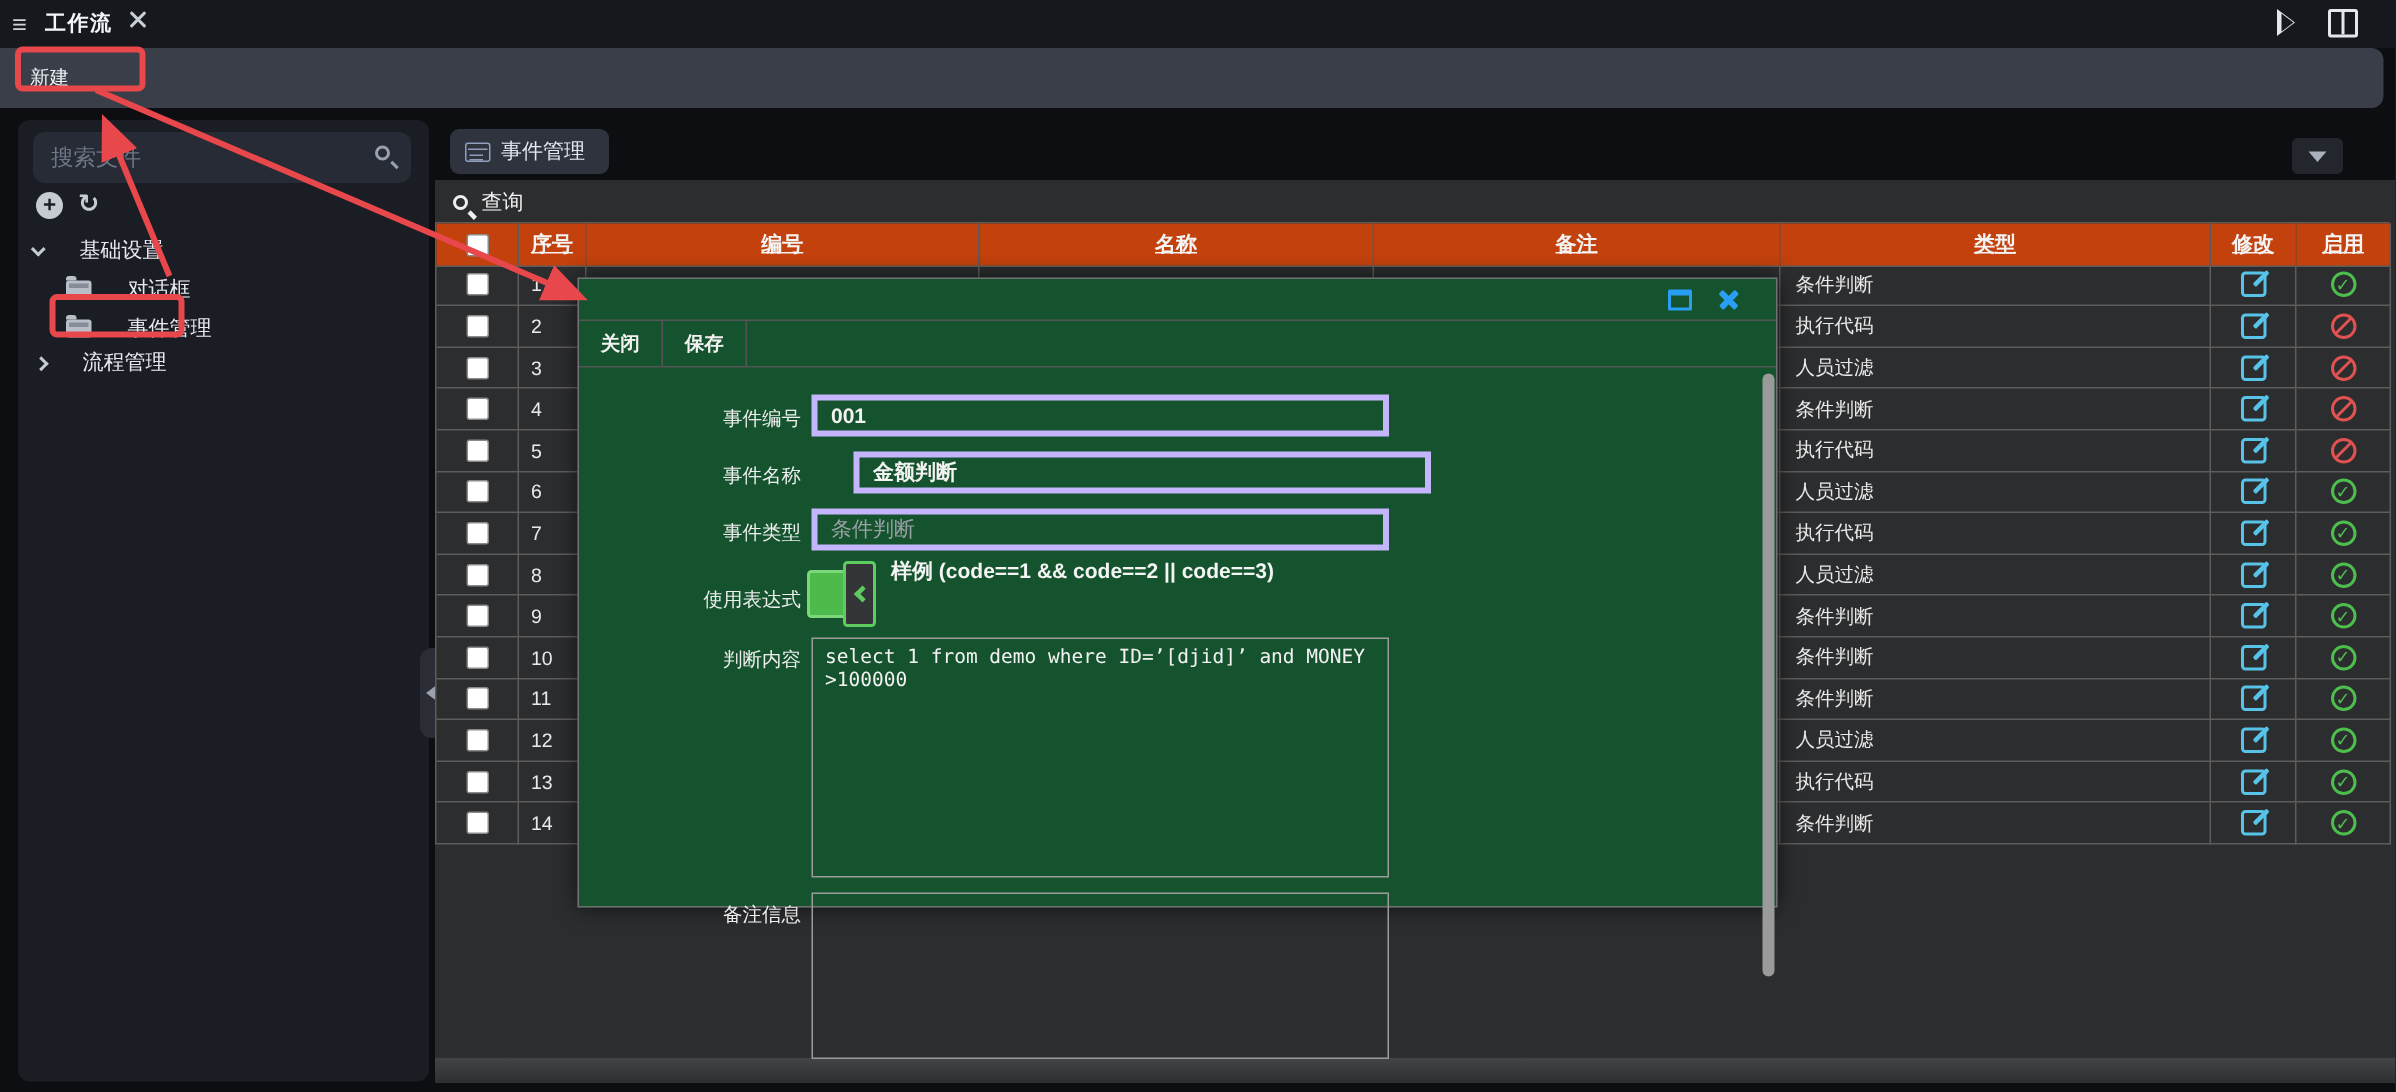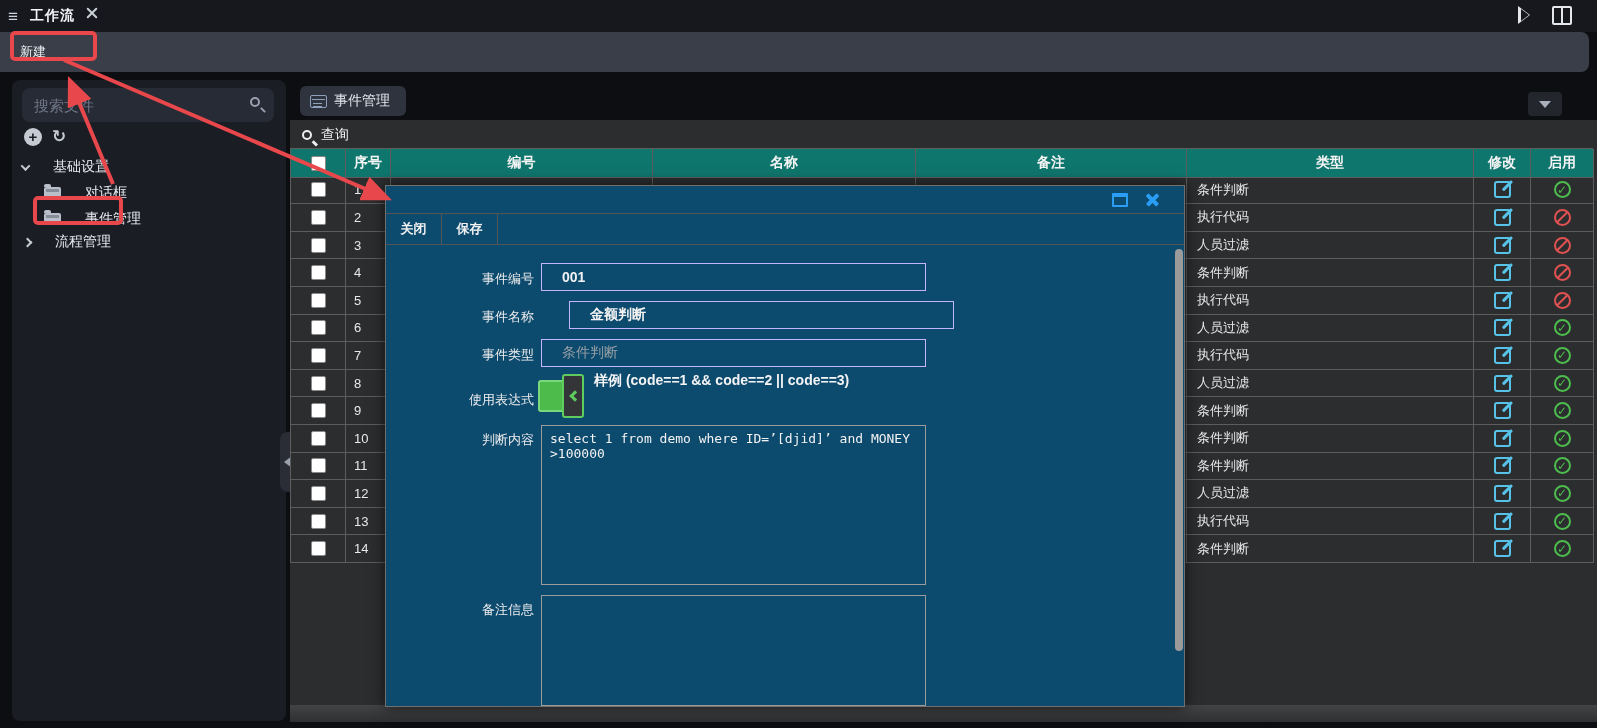--- a/index.html
+++ b/index.html
@@ -55,43 +55,43 @@
   .tri-down { width:0; height:0; border-top:7px solid #aab1bd; border-left:6px solid transparent; border-right:6px solid transparent; }
 
   .main-content { left:290px; top:120px; width:1307px; height:585px; background:#2c2d2f; }
   .query-bar { left:302px; top:126px; display:flex; align-items:center; gap:9px; font-size:14px; color:#f2f2f2; }
   .query-mag { position:relative; width:10px; height:10px; border:2.5px solid #eceef1; border-radius:50%; display:inline-block; }
   .query-mag::after { content:""; position:absolute; width:6px; height:2.5px; background:#eceef1; transform:rotate(45deg); left:8px; top:10px; }
 
   
   .etable { left:290px; top:148px; width:1303px; display:grid; grid-template-columns:55px 45px 262px 263px 271px 287px 57px 63px; grid-auto-rows:27.6px; border-left:1px solid #5d5d5d; border-top:1px solid #5d5d5d; background:#2c2d2f; }
   .cell { border-right:1px solid #5d5d5d; border-bottom:1px solid #5d5d5d; display:flex; align-items:center; justify-content:center; font-size:13px; color:#e9e9e9; overflow:hidden; }
-  .hcell { background:#0f766e; font-weight:bold; font-size:14px; color:#f4f4f4; height:29px; }
+  .hcell { background:#c2410c; font-weight:bold; font-size:14px; color:#f4f4f4; height:29px;text-decoration:underline; }
   .cell-left { justify-content:flex-start; padding-left:8px; }
   .type-left { justify-content:flex-start; padding-left:10px; }
   .checkbox { width:15px; height:15px; background:#ffffff; border:1px solid #8a8a8a; border-radius:2px; }
   .edit-icon { width:17px; height:17px; border:2px solid #58c3e8; border-radius:3px; position:relative; }
   .edit-icon::after { content:""; position:absolute; width:2.5px; height:13px; background:#58c3e8; border-radius:1px; transform:rotate(45deg); top:-4px; right:0px; }
   .st { width:17px; height:17px; border-radius:50%; position:relative; }
   .st-on { border:2px solid #4dbd4d; color:#4dbd4d; font-size:12px; font-weight:bold; display:flex; align-items:center; justify-content:center; }
   .st-off { border:2px solid #e05252; }
   .st-off::after { content:""; position:absolute; left:-1px; top:5.5px; width:15px; height:2px; background:#e05252; transform:rotate(-45deg); }
 
   
-  .dialog { left:385px; top:185px; width:800px; height:522px; background:#0c4a6e; border:1px solid #707070; box-shadow:0 0 14px rgba(0,0,0,.65); z-index:10; }
+  .dialog { left:385px; top:185px; width:800px; height:420px; background:#14532d; border:1px solid #707070; box-shadow:0 0 14px rgba(0,0,0,.65); z-index:10; }
   .dlg-titlebar { position:absolute; left:0; top:0; right:0; height:28px; border-bottom:1px solid #555; }
   .dlg-max { position:absolute; right:56px; top:7px; width:16px; height:14px; border:2px solid #2a9df4; border-top:4px solid #2a9df4; border-radius:1px; }
   .dlg-close { position:absolute; right:24px; top:6px; width:15px; height:15px; }
   .dlg-close::before,.dlg-close::after { content:""; position:absolute; left:0px; top:6px; width:15px; height:3.5px; background:#2a9df4; border-radius:1px; }
   .dlg-close::before { transform:rotate(45deg);} .dlg-close::after { transform:rotate(-45deg);}
   .dlg-btnrow { position:absolute; left:0; top:28px; right:0; height:31px; border-bottom:1px solid #555; display:flex; }
   .dlg-btn { width:56px; height:100%; border-right:1px solid #555; display:flex; align-items:center; justify-content:center; font-size:13px; font-weight:bold; color:#f2f2f2; cursor:pointer; }
   .dlg-scroll { position:absolute; right:1px; top:63px; width:8px; height:402px; background:#9a9a9a; border-radius:4px; }
   .flabel { position:absolute; width:90px; text-align:right; font-size:13px; color:#ededed; }
-  .finput { position:absolute; left:155px; width:385px; height:28px; border:1px solid #c4b5fd; background:transparent; color:#f2f2f2; font-size:14px; font-weight:bold; padding:0 20px; font-family:inherit; outline:none; }
+  .finput { position:absolute; left:155px; width:385px; height:28px; border:4px solid #c4b5fd; background:transparent; color:#f2f2f2; font-size:14px; font-weight:bold; padding:0 9px; font-family:inherit; outline:none; }
   .finput.gray { color:#9aa0a6; font-weight:normal; }
   .ftext { position:absolute; left:155px; width:385px; border:1px solid #9b9b9b; background:transparent; color:#f2f2f2; padding:5px 8px; resize:none; outline:none; }
   .sql { font-family:"DejaVu Sans Mono","Liberation Mono",monospace; font-size:13px; }
   .sample { position:absolute; left:208px; top:186px; font-size:14px; font-weight:bold; color:#f4f4f4; }
   .toggle-track { position:absolute; left:152px; top:194px; width:36px; height:32px; background:#4cbb4c; border:2px solid #7ad87a; border-radius:3px; }
   .toggle-knob { position:absolute; left:176px; top:188px; width:22px; height:44px; background:#343538; border:2px solid #5fcc5f; border-radius:3px; display:flex; align-items:center; justify-content:center; }
   .knob-chev { width:8px; height:8px; border:solid #5fcc5f; border-width:0 3px 3px 0; transform:rotate(135deg); margin-left:3px; }
 
   .footer-strip { left:290px; top:705px; width:1307px; height:17px; background:linear-gradient(#434446,#2e2f31); }
 

